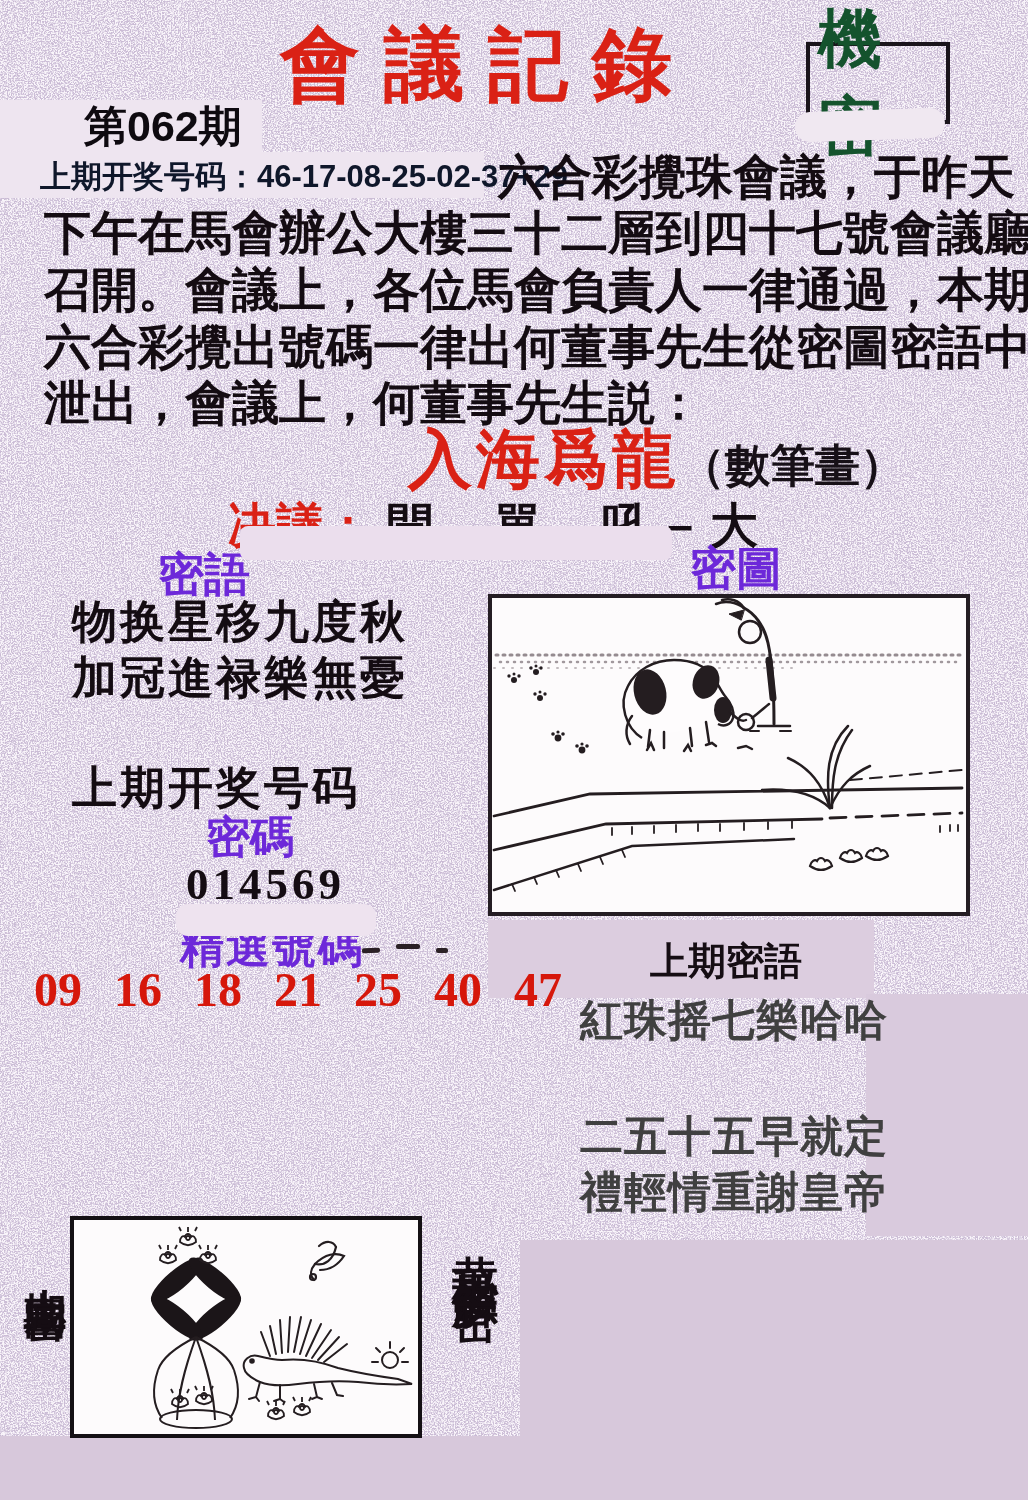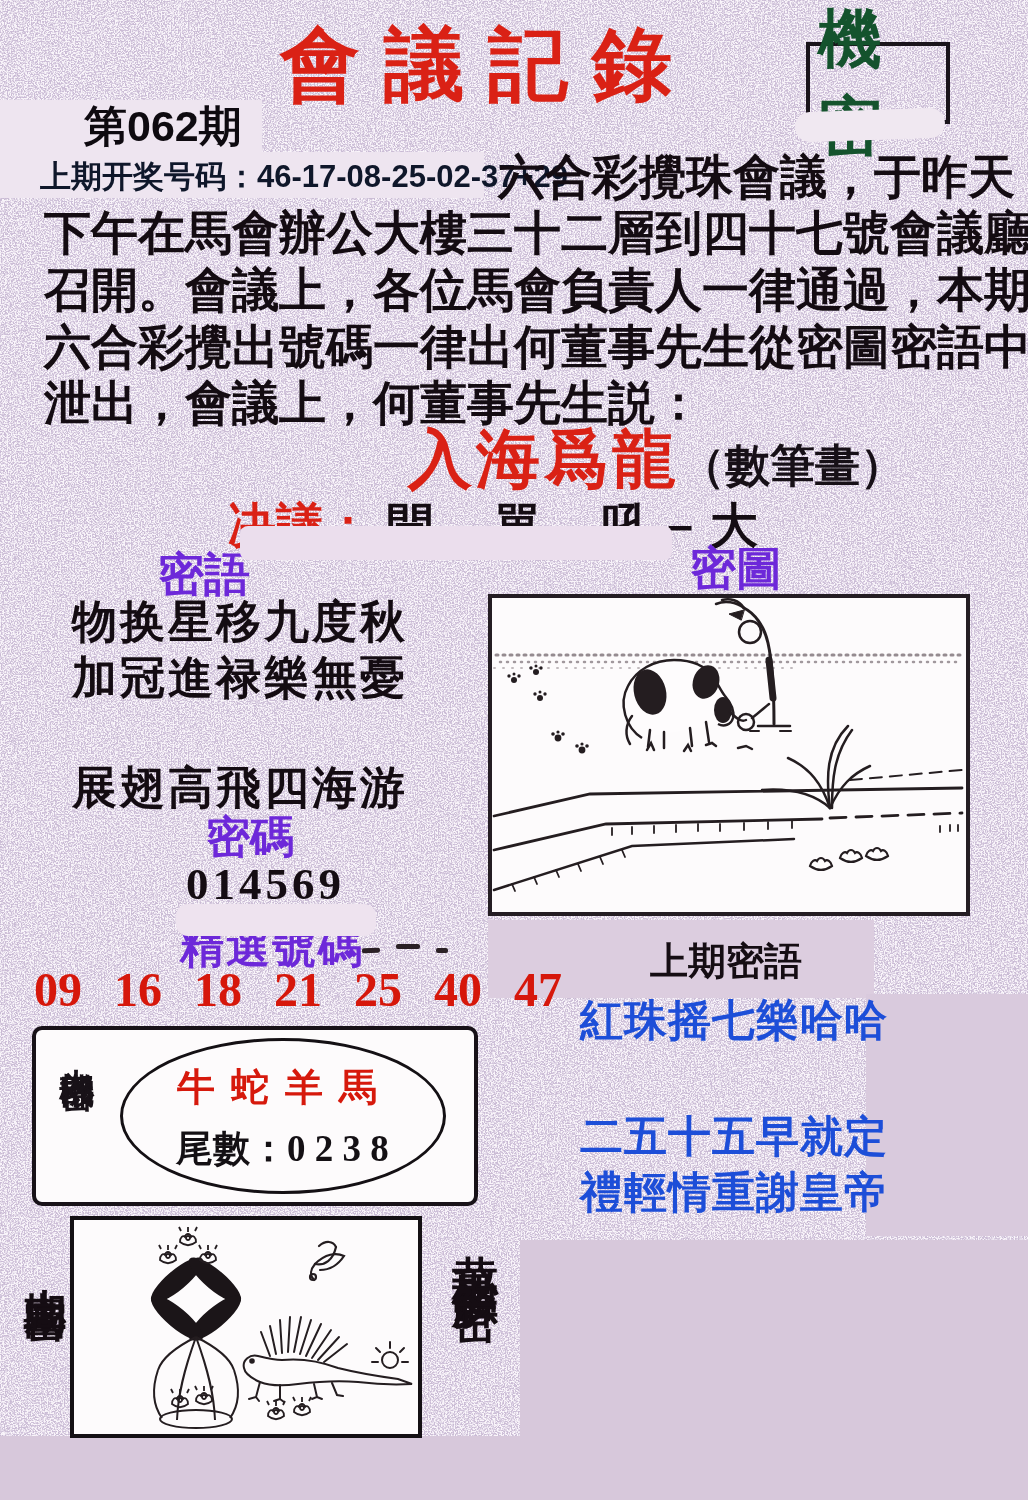--- a/index.html
+++ b/index.html
@@ -71,21 +71,21 @@
   .vert{writing-mode:vertical-rl;text-orientation:upright;}
   .int-label{position:absolute;left:16px;top:10px;height:160px;font-size:35px;font-weight:bold;
              color:#181218;letter-spacing:2px;}
   .int-ellipse{position:absolute;left:84px;top:8px;width:326px;height:156px;border:3px solid #141014;
                border-radius:50%;box-sizing:border-box;}
   .int-zodiac{position:absolute;left:116px;top:32px;width:266px;text-align:center;font-size:38px;
               font-weight:bold;color:#d6190c;letter-spacing:16px;}
   .int-tails{position:absolute;left:140px;top:94px;font-size:37px;font-weight:bold;color:#141014;}
 
   .lw-title{left:650px;top:936px;font-size:38px;}
-  .rpoem{font-size:43px;font-weight:bold;color:#1d4ed8;letter-spacing:1px;left:560px;padding-left:20px;}
+  .rpoem{font-size:43px;font-weight:bold;color:#404040;letter-spacing:1px;left:560px;padding-left:20px;}
   .rp1{top:992px;} .rp2{top:1050px;} .rp3{top:1108px;} .rp4{top:1164px;}
 
   .btm-box{left:70px;top:1216px;width:352px;height:222px;background:#fdfbfc;border:4px solid #141014;
            z-index:3;position:absolute;box-sizing:border-box;}
   .lp-label{left:16px;top:1254px;height:200px;font-size:43px;letter-spacing:4px;}
   .decoder{left:444px;top:1218px;height:240px;font-size:46px;letter-spacing:10px;}
 </style>
 </head>
 <body>
 
@@ -135,21 +135,21 @@
   <div class="abs resolution">
     <span class="res-label">决議：</span>
     <span class="res-value">開－單　吼－大</span>
   </div>
 
   <div class="abs sw-title red b">密語</div>
   <div class="abs sp-title red b">密圖</div>
 
   <div class="abs poem pm1">物换星移九度秋</div>
   <div class="abs poem pm2">加冠進禄樂無憂</div>
-  <div class="abs poem pm4">展翅高飛四海游</div>
+  <div class="abs poem pm4">上期开奖号码</div>
 
   <div class="abs code-title red b">密碼</div>
   <div class="abs code-value ink b">014569</div>
 
   <div class="abs sel-title red b">精選號碼</div>
   <div class="remnant rm1"></div>
   <div class="remnant rm2"></div>
   <div class="remnant rm3"></div>
   <div class="abs numbers">09 16 18 21 25 40 47</div>
 
@@ -247,26 +247,20 @@
       </g>
 
       <g stroke="#241d20" stroke-width="2.2" fill="#fefcfd">
         <path d="M318 268 c1 -5 5 -7 7 -5 c2 -4 6 -4 8 0 c2 -2 6 0 7 5 c-7 5 -15 5 -22 0 Z"></path>
         <path d="M348 260 c1 -5 5 -7 7 -5 c2 -4 6 -4 8 0 c2 -2 6 0 7 5 c-7 5 -15 5 -22 0 Z"></path>
         <path d="M374 258 c1 -5 5 -7 7 -5 c2 -4 6 -4 8 0 c2 -2 6 0 7 5 c-7 5 -15 5 -22 0 Z"></path>
       </g>
     </svg>
   </div>
 
-  <div class="int-box">
-    <div class="int-label vert">内部機密</div>
-    <div class="int-ellipse"></div>
-    <div class="int-zodiac">牛蛇羊馬</div>
-    <div class="int-tails">尾數：0 2 3 8</div>
-  </div>
 
   <div class="abs lw-title ink b">上期密語</div>
   <div class="abs rpoem rp1">紅珠摇七樂哈哈</div>
   <div class="abs rpoem rp3">二五十五早就定</div>
   <div class="abs rpoem rp4">禮輕情重謝皇帝</div>
 
   <div class="abs lp-label vert ink b">上期密圖</div>
   <div class="btm-box">
     <svg width="344" height="214" viewBox="0 0 344 214">
 

